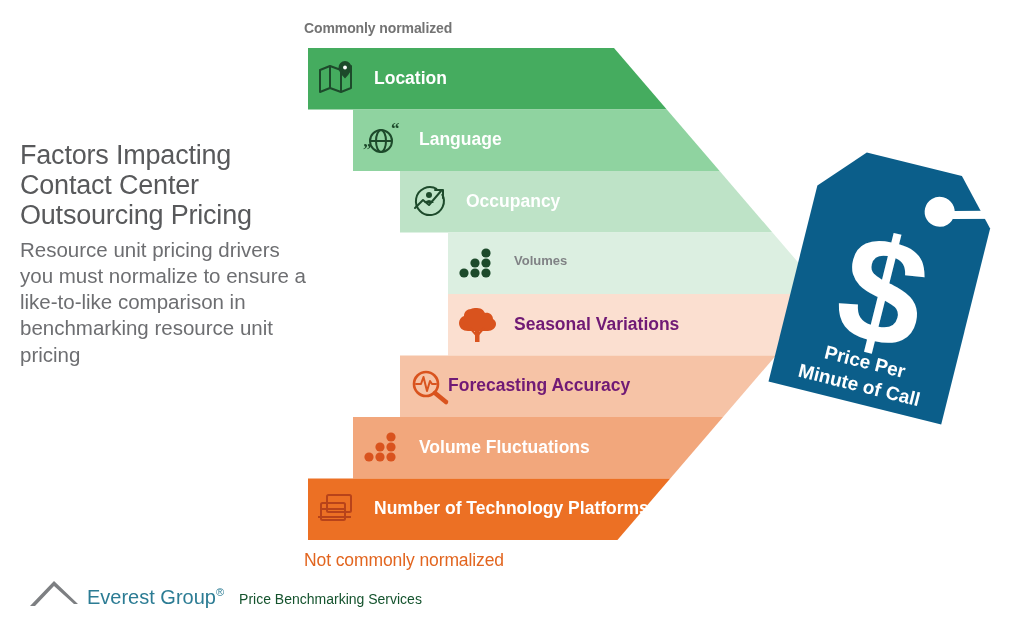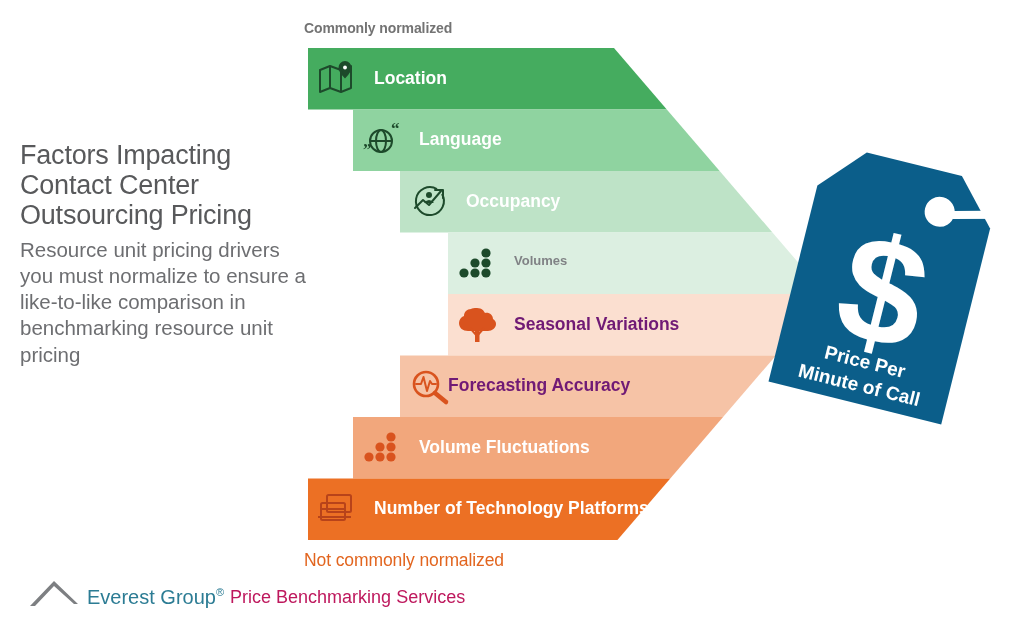--- a/index.html
+++ b/index.html
@@ -119,23 +119,23 @@
     line-height: 1;
     position: relative;
     top: -1px;
   }
   #footer-reg {
     font-size: 11px;
     vertical-align: super;
     color: #2c7c94;
   }
   #footer-tagline {
-    font-size: 18px;
-    color: #be185d;
-    margin-left: 6px;
+    font-size: 14px;
+    color: #14532d;
+    margin-left: 15px;
     line-height: 1;
     position: relative;
     top: -2px;
   }
 </style>
 </head>
 <body>
 
 <div id="stage">
 

